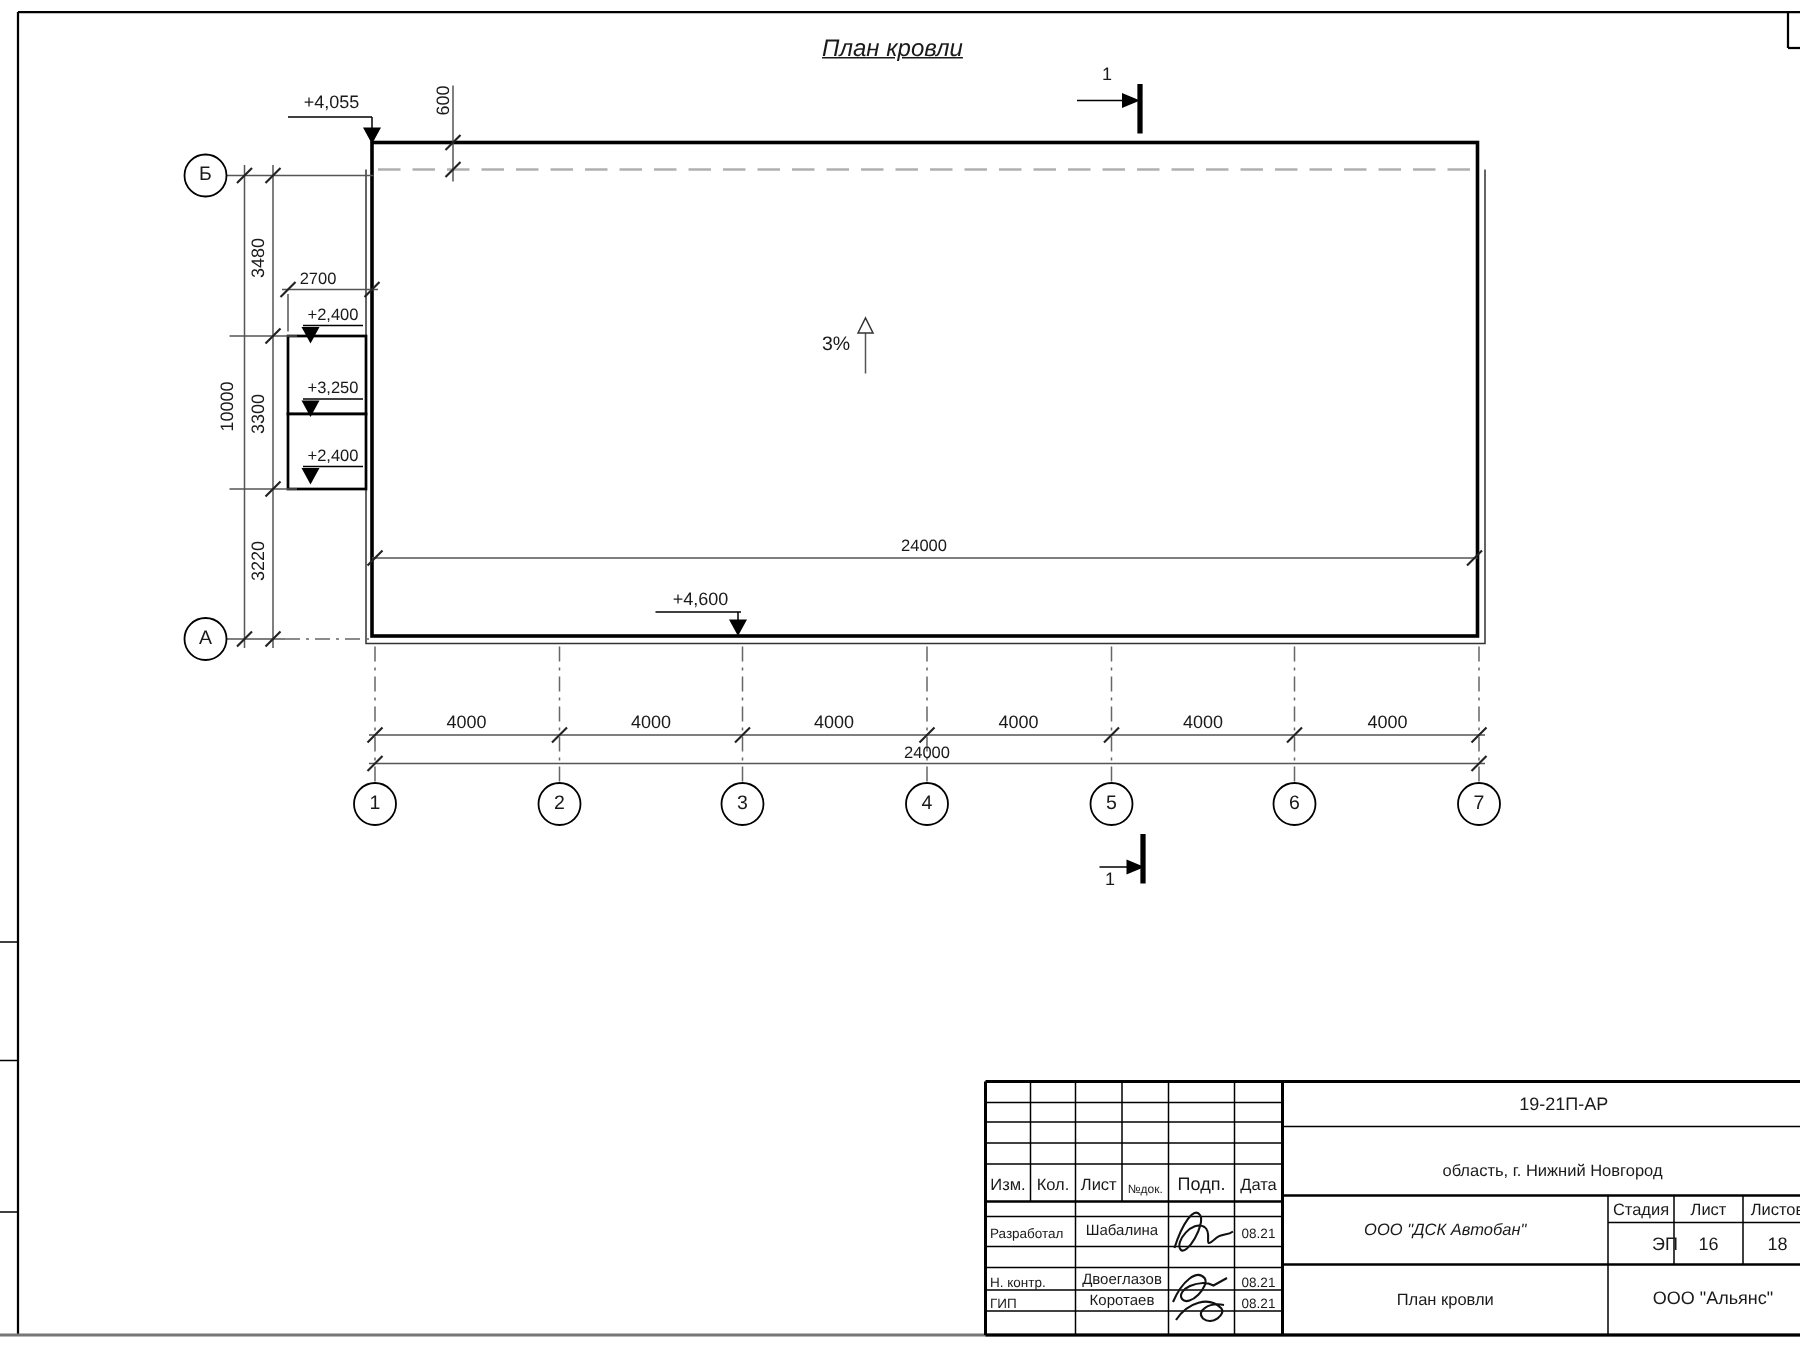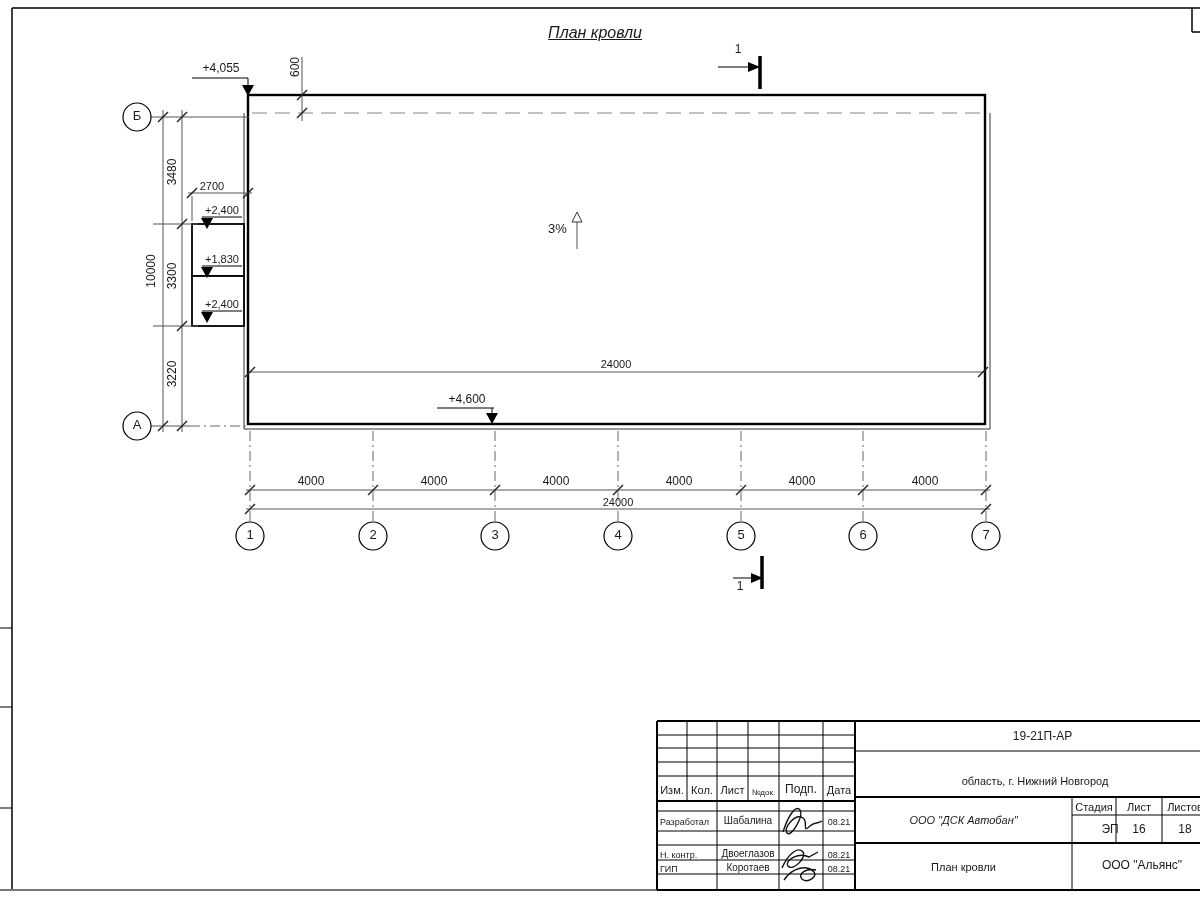--- a/index.html
+++ b/index.html
@@ -197,21 +197,21 @@
 <div class="lbl axis ctr" style="left:123px;top:109px;width:28px;">Б</div>
 <div class="lbl axis ctr" style="left:123px;top:418px;width:28px;">А</div>
 
 <div class="lbl dim ctr rot" style="left:152px;top:165px;width:40px;">3480</div>
 <div class="lbl dim ctr rot" style="left:126px;top:264px;width:50px;">10000</div>
 <div class="lbl dim ctr rot" style="left:152px;top:269px;width:40px;">3300</div>
 <div class="lbl dim ctr rot" style="left:152px;top:367px;width:40px;">3220</div>
 
 <div class="lbl sm ctr" style="left:186px;top:179px;width:52px;">2700</div>
 <div class="lbl sm ctr" style="left:200px;top:203px;width:44px;">+2,400</div>
-<div class="lbl sm ctr" style="left:200px;top:252px;width:44px;">+1,830</div>
+<div class="lbl sm ctr" style="left:200px;top:252px;width:44px;">+3,250</div>
 <div class="lbl sm ctr" style="left:200px;top:297px;width:44px;">+2,400</div>
 
 <div class="lbl" style="left:548px;top:222px;font-size:13px;">3%</div>
 <div class="lbl sm ctr" style="left:576px;top:357px;width:80px;">24000</div>
 <div class="lbl dim ctr" style="left:441px;top:392px;width:52px;">+4,600</div>
 
 <div class="lbl dim ctr" style="left:281px;top:474px;width:60px;">4000</div>
 <div class="lbl dim ctr" style="left:404px;top:474px;width:60px;">4000</div>
 <div class="lbl dim ctr" style="left:526px;top:474px;width:60px;">4000</div>
 <div class="lbl dim ctr" style="left:649px;top:474px;width:60px;">4000</div>

